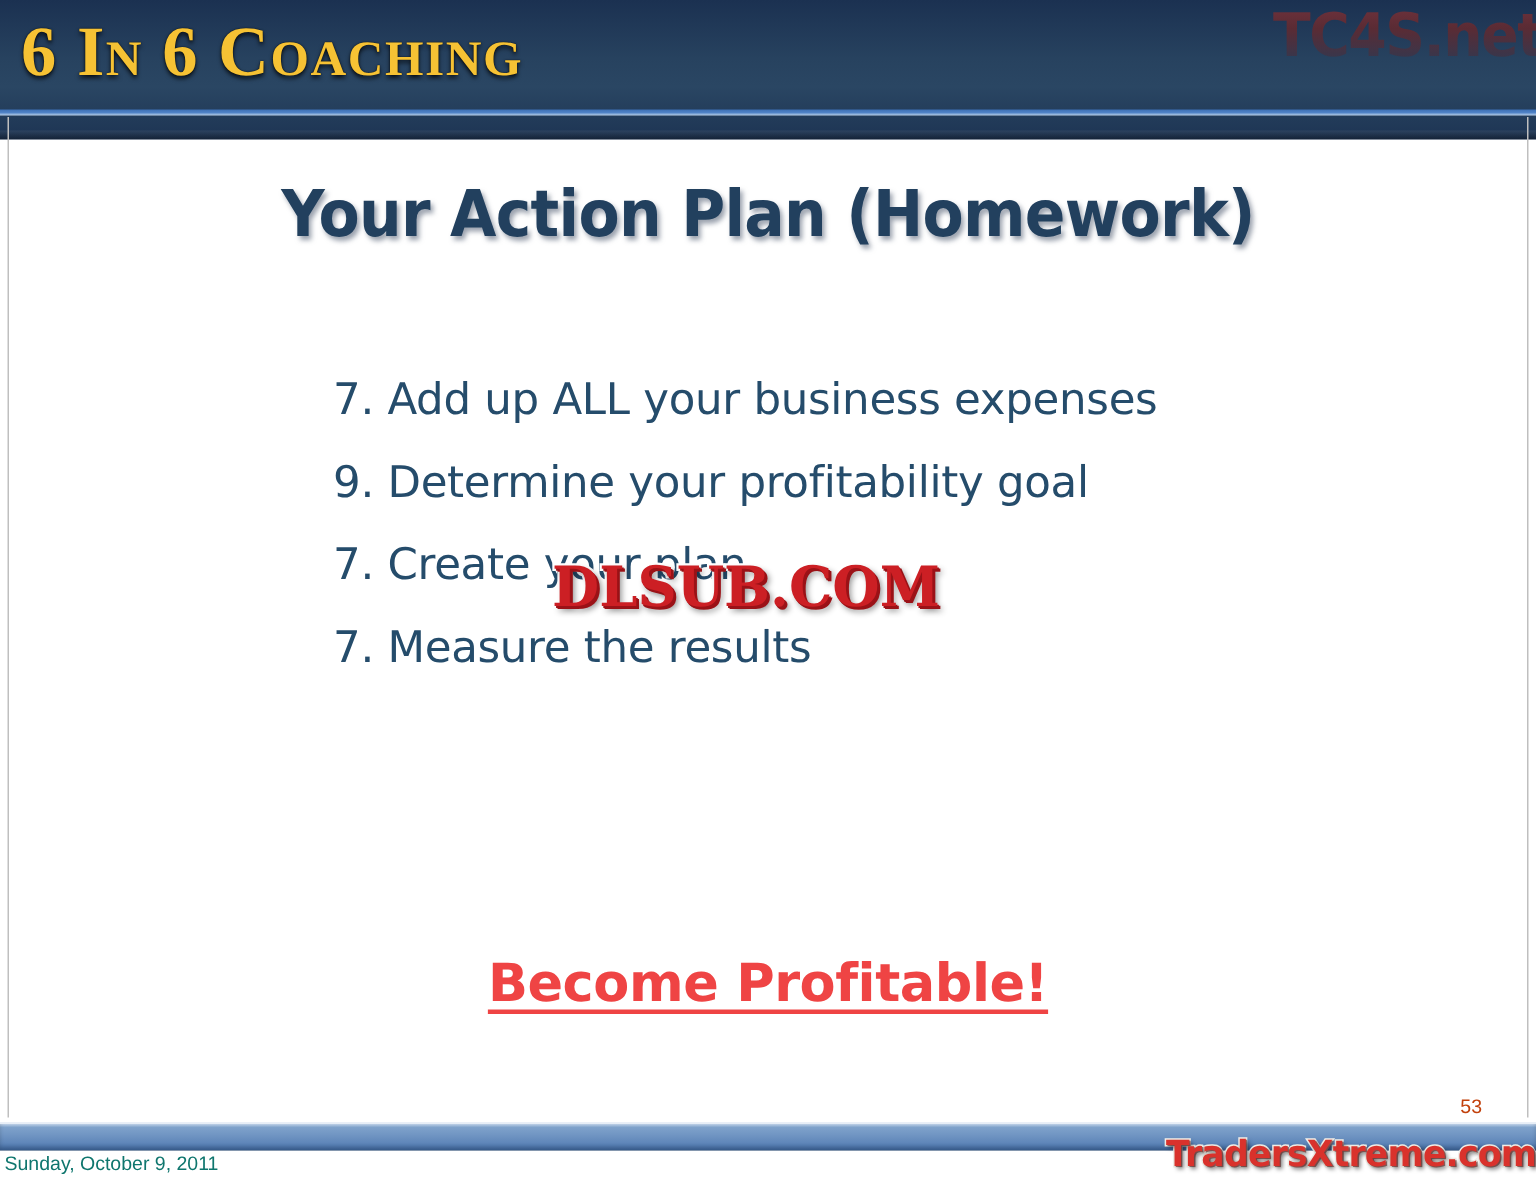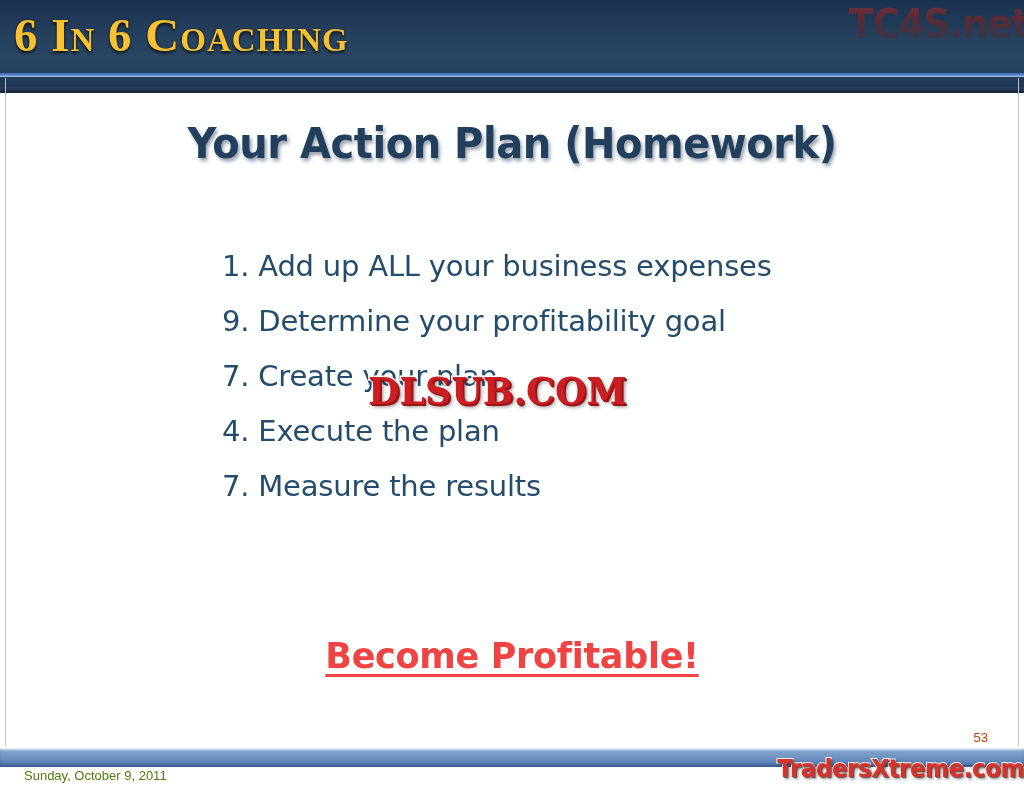--- a/index.html
+++ b/index.html
@@ -188,25 +188,25 @@
     left: 0;
     top: 748px;
     width: 1024px;
     height: 18px;
     background: linear-gradient(180deg, #c9d9ec 0%, #7fa2cb 14%, #6f94c2 45%, #5f86b9 72%, #3f69a1 100%);
     border-top: 1px solid #e9eff7;
     box-shadow: inset 0 -2px 3px rgba(0,0,0,0.18);
   }
   #footer-date {
     position: absolute;
-    left: 24px;
+    left: 3px;
     top: 768px;
     font-family: "Liberation Sans", sans-serif;
     font-size: 13px;
-    color: #4d7c0f;
+    color: #0f766e;
   }
   #footer-logo {
     position: absolute;
     right: 0px;
     top: 755px;
     font-family: "DejaVu Sans", sans-serif;
     font-size: 24px;
     font-weight: bold;
     color: #d9322c;
     letter-spacing: -0.5px;
@@ -230,24 +230,23 @@
     <div id="site-logo">TC4S.net</div>
   </div>
   <div id="header-underline"></div>
 
   <div id="left-border"></div>
   <div id="right-border"></div>
 
   <div id="slide-title">Your Action Plan (Homework)</div>
 
   <div id="action-list">
-    <div class="list-item">1. Add up ALL your business expenses</div>
+    <div class="list-item">7. Add up ALL your business expenses</div>
     <div class="list-item">9. Determine your profitability goal</div>
     <div class="list-item">7. Create your plan</div>
-    <div class="list-item">4. Execute the plan</div>
     <div class="list-item">7. Measure the results</div>
   </div>
 
   <div id="watermark">DLSUB.COM</div>
 
   <div id="callout">
     <span id="callout-text">Become Profitable!</span>
   </div>
 
   <div id="page-number">53</div>

